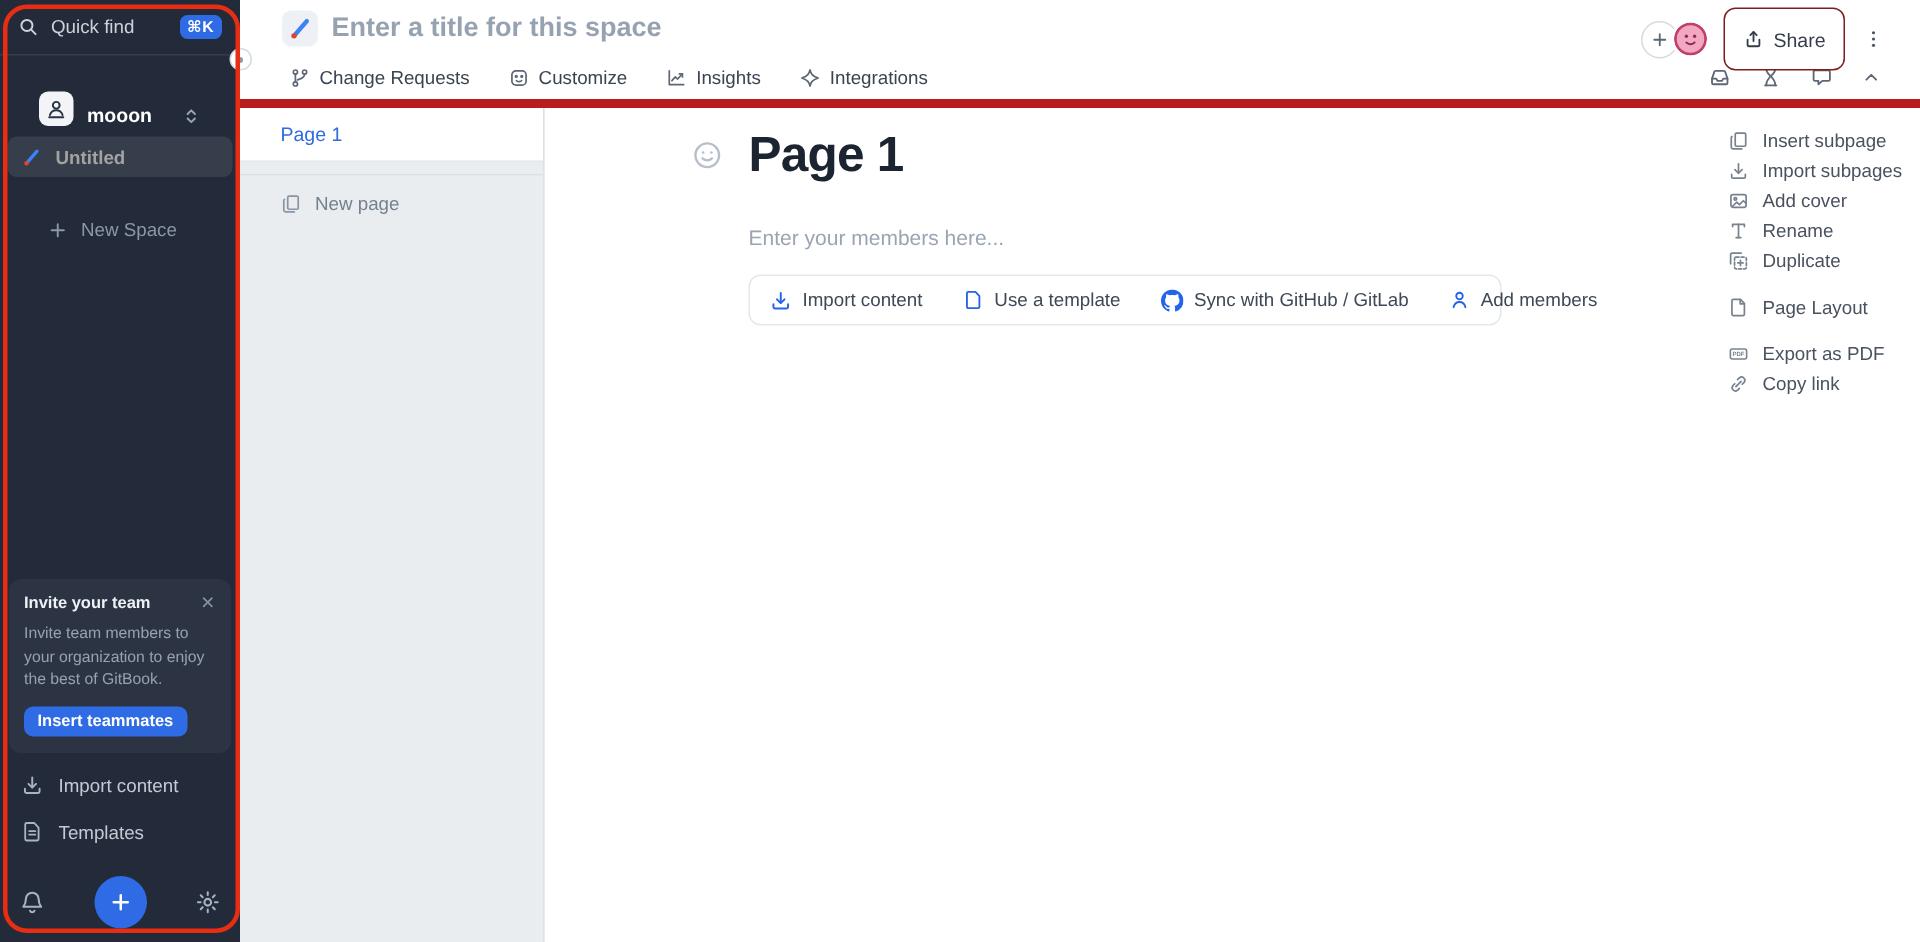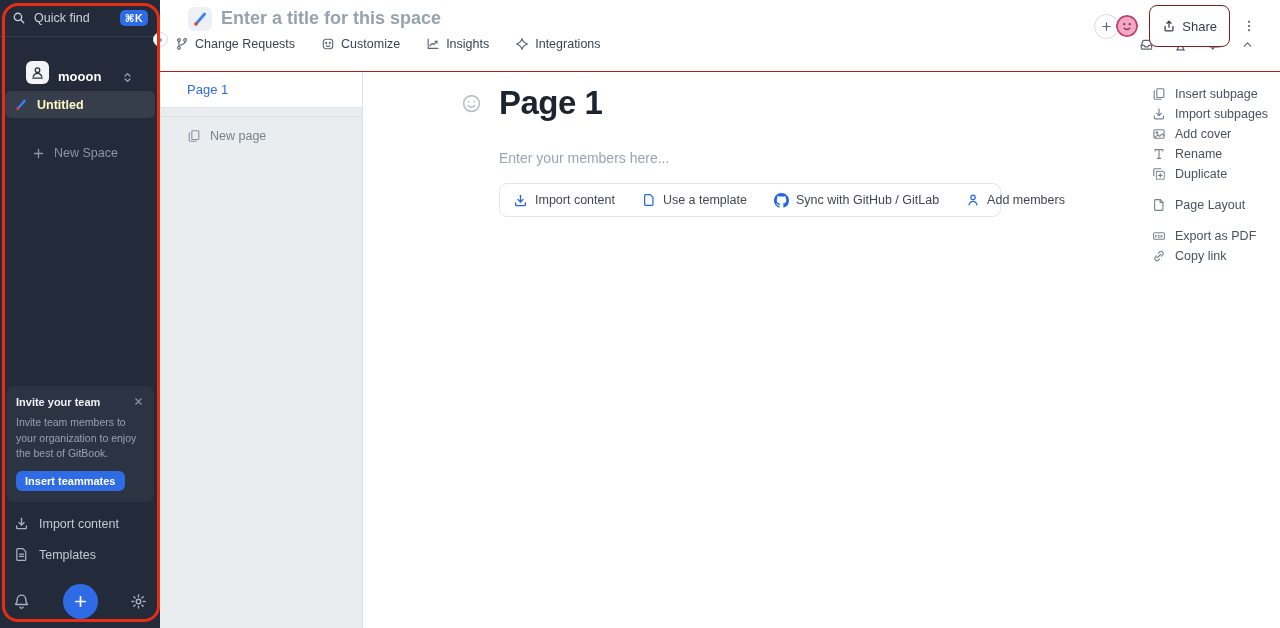--- a/index.html
+++ b/index.html
@@ -10,21 +10,21 @@
   svg.ic { display:block; }
 
   
   .sidebar { position:absolute; left:0; top:0; width:160px; height:628px; background:#232b3a; display:flex; flex-direction:column; z-index:5; }
   .qf { height:37px; display:flex; align-items:center; gap:8px; padding:0 12px; border-bottom:1px solid rgba(255,255,255,.09); cursor:pointer; }
   .qf-label { flex:1; font-size:12.5px; color:#ccd3db; }
   .kbd-badge { background:#2e6be5; color:#fff; font-size:10.5px; font-weight:700; padding:2px 5px; border-radius:5px; letter-spacing:.5px; }
   .ws-row { margin-top:15px; height:32px; display:flex; align-items:flex-end; gap:9px; padding:0 26px; cursor:pointer; }
   .ws-avatar { width:23px; height:23px; background:#f2f4f7; border-radius:6px; display:flex; align-items:center; justify-content:center; flex-shrink:0; }
   .ws-name { flex:1; font-size:13px; font-weight:700; color:#ffffff; }
-  .row-untitled { margin:7px 5px 0; height:27px; background:rgba(255,255,255,.09); border-radius:6px; display:flex; align-items:center; gap:9px; padding:0 9px; font-size:12.5px; font-weight:600; color:#fef9c3; cursor:pointer; }
+  .row-untitled { margin:7px 5px 0; height:27px; background:rgba(255,255,255,.09); border-radius:6px; display:flex; align-items:center; gap:9px; padding:0 9px; font-size:12.5px; font-weight:600; color:#a3a3a3; cursor:pointer; }
   .row-newspace { margin:22px 5px 0; height:26px; display:flex; align-items:center; gap:9px; padding:0 27px; color:#8b96a6; font-size:12.5px; cursor:pointer; }
   .side-spacer { flex:1; }
   .invite-card { margin:0 6px 10px; background:#2c3444; border-radius:8px; padding:10px 10px 11px; }
   .invite-head { display:flex; align-items:center; justify-content:space-between; }
   .invite-title { font-size:11px; font-weight:700; color:#eef2f6; }
   .invite-close { cursor:pointer; color:#8a94a2; margin-top:-1px; }
   .invite-body { margin-top:7px; font-size:10.5px; line-height:1.5; color:#97a1b0; }
   .invite-btn { margin-top:9px; display:inline-block; background:#2e6be5; color:#fff; font-size:11px; font-weight:600; padding:4px 9px; border-radius:6px; border:none; cursor:pointer; font-family:inherit; }
   .side-foot-row { height:23px; display:flex; align-items:center; gap:10px; padding:0 14px; color:#c3cad4; font-size:12.5px; cursor:pointer; }
   .side-foot-row + .side-foot-row { margin-top:8px; }
@@ -43,21 +43,21 @@
   .header { position:absolute; left:160px; top:0; width:1120px; height:72px; background:#fff; }
   .titlebar { height:37px; display:flex; align-items:center; padding-left:28px; position:relative; }
   .brush-box { width:24px; height:24px; background:#edf0f4; border-radius:6px; display:flex; align-items:center; justify-content:center; cursor:pointer; }
   .title-placeholder { margin-left:9px; font-size:18px; font-weight:600; color:#97a2b1; cursor:text; }
   .hdr-right { position:absolute; right:22px; top:5px; display:flex; align-items:center; }
   .plus-circle { width:25px; height:25px; border:1px solid #d6dadf; background:#fff; border-radius:50%; display:flex; align-items:center; justify-content:center; color:#5b6673; cursor:pointer; }
   .hdr-avatar { width:26px; height:26px; border-radius:50%; margin-left:-5px; border:2px solid #fff; cursor:pointer; }
   .share-btn { margin-left:9px; height:42px; display:flex; align-items:center; gap:6px; padding:0 12px; border:1px solid #7f1d1d; border-radius:8px; background:#fff; font-size:13px; font-weight:500; color:#333d4b; cursor:pointer; font-family:inherit; }
   .kebab { margin-left:10px; background:none; border:none; cursor:pointer; color:#4a5462; display:flex; padding:2px; }
 
-  .tabbar { height:35px; border-bottom:1px solid #b91c1c; display:flex; align-items:flex-start; padding-left:15px; }
+  .tabbar { height:35px; border-bottom:6px solid #b91c1c; display:flex; align-items:center; padding-left:33px; }
   .tab { display:flex; align-items:center; gap:6px; font-size:12.5px; font-weight:500; color:#3a4451; cursor:pointer; margin-right:26px; }
   .tab .ic { color:#5d6775; }
   .tabbar-right { margin-left:auto; margin-right:26px; display:flex; align-items:center; gap:19px; color:#5d6775; }
 
   
   .pages-panel { position:absolute; left:160px; top:72px; width:203px; height:556px; background:#eaedf0; border-right:1px solid #dde1e5; }
   .page-card { height:36px; background:#fff; border-bottom:1px solid #e2e5e9; display:flex; align-items:center; padding-left:27px; font-size:13px; font-weight:500; color:#2e6be0; cursor:pointer; }
   .panel-divider { margin-top:8px; border-top:1px solid #dde1e5; }
   .newpage-row { height:38px; display:flex; align-items:center; gap:9px; padding-left:27px; color:#76818f; font-size:12.5px; cursor:pointer; }
   .newpage-row .ic { color:#8a95a3; }

